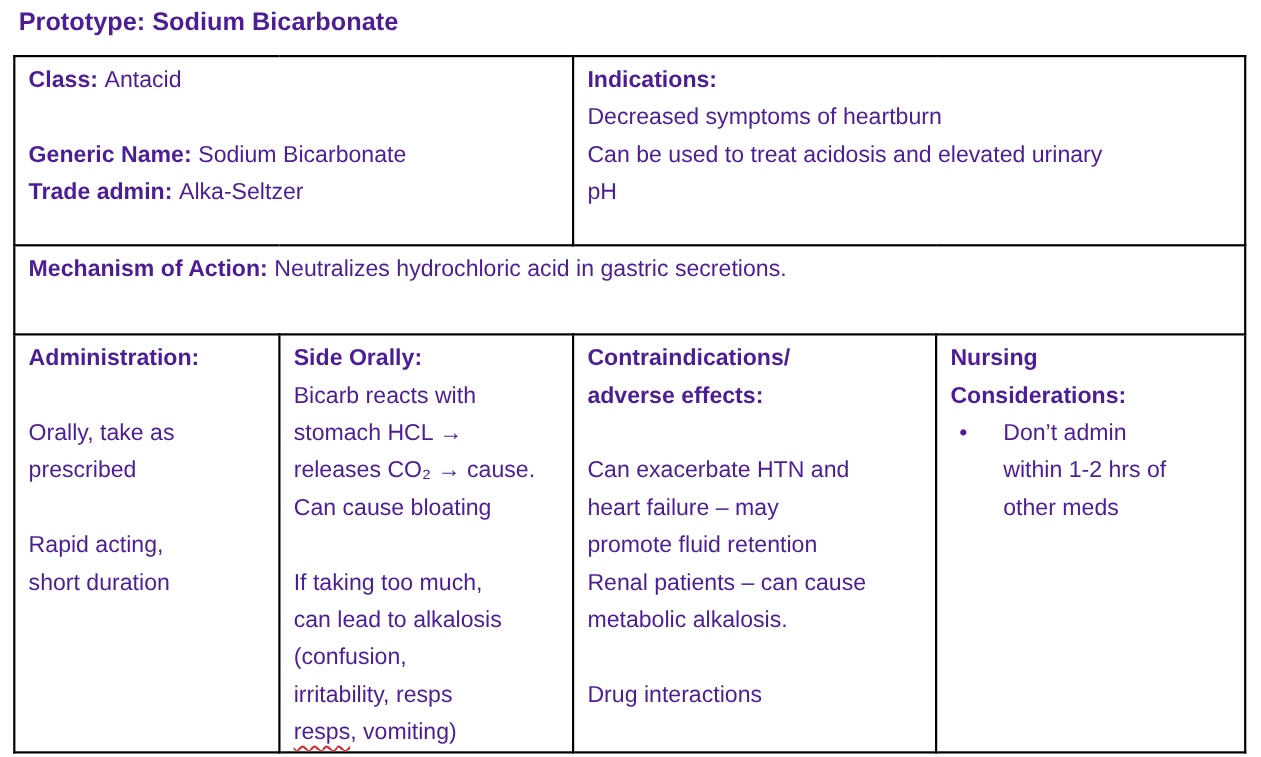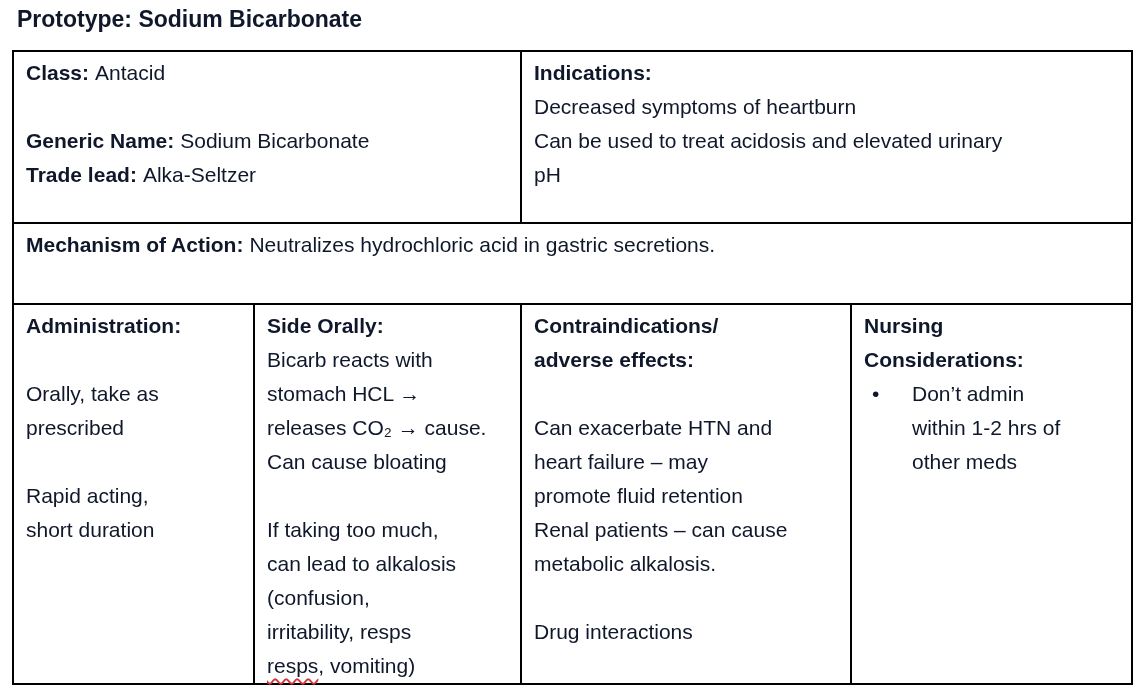--- a/index.html
+++ b/index.html
@@ -2,21 +2,21 @@
 <html><head>
 <meta charset="utf-8">
 <style>
   * { margin:0; padding:0; box-sizing:border-box; }
   html,body { background:#ffffff; }
   .page {
     position:relative;
     width:1146px; height:688px;
     background:#ffffff;
     font-family:"Liberation Sans", sans-serif;
-    color:#0f172a;
+    color:#4c1d95;
     overflow:hidden;
   }
   .doc-title {
     position:absolute; left:17px; top:6px;
     font-size:23px; font-weight:700;
   }
   table.proto {
     position:absolute; left:12px; top:50px;
     width:1119px;
     border-collapse:collapse;
@@ -61,21 +61,21 @@
         <col style="width:330px">
         <col style="width:281px">
     </colgroup>
 
     <tbody>
         <tr class="r1">
       <td colspan="2">
         <div class="line"><span class="lbl">Class:</span><span>Antacid</span></div>
         <div class="line"></div>
         <div class="line"><span class="lbl">Generic Name:</span><span>Sodium Bicarbonate</span></div>
-        <div class="line"><span class="lbl">Trade lead:</span><span>Alka-Seltzer</span></div>
+        <div class="line"><span class="lbl">Trade admin:</span><span>Alka-Seltzer</span></div>
       </td>
       <td colspan="2">
         <div class="line b">Indications:</div>
         <div>
               <div class="line">Decreased symptoms of heartburn</div>
               <div class="line">Can be used to treat acidosis and elevated urinary</div>
               <div class="line">pH</div>
             </div>
       </td>
     </tr>

